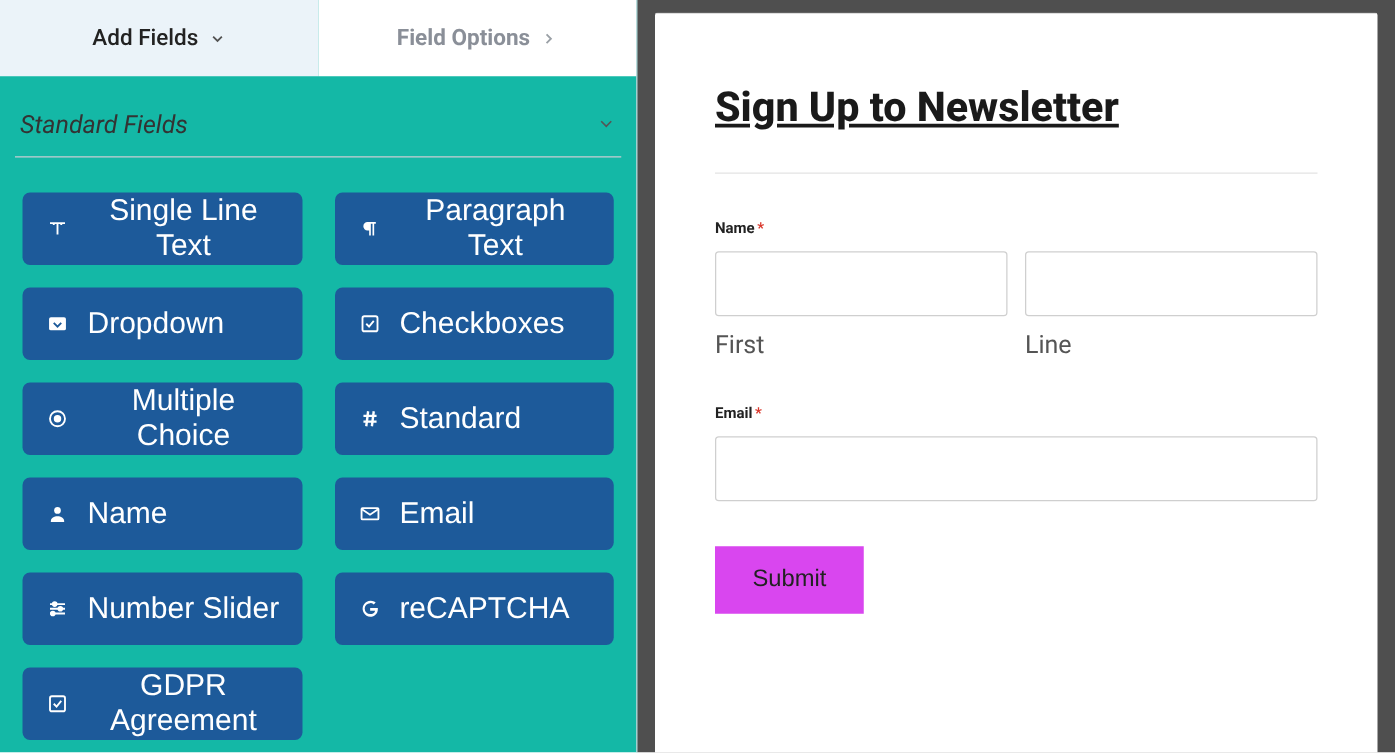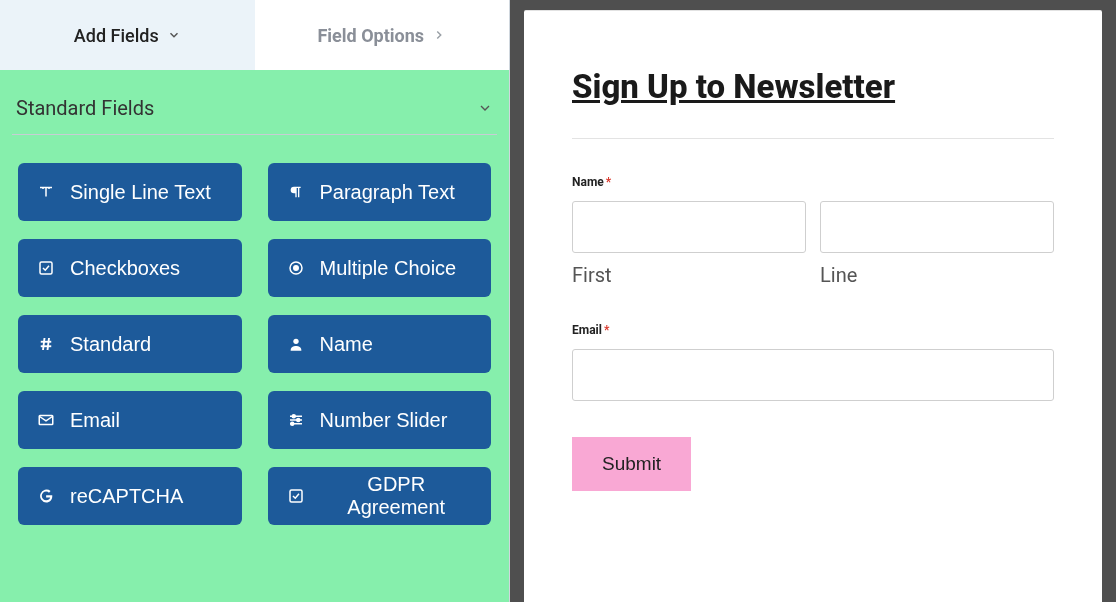--- a/index.html
+++ b/index.html
@@ -7,21 +7,21 @@
       font-family: -apple-system, BlinkMacSystemFont, "Segoe UI", Roboto, Helvetica, Arial, sans-serif;
       width: 1116px;
       height: 602px;
       overflow: hidden;
       display: flex;
       background: #fff;
     }
     .left-panel {
       width: 510px;
       height: 100%;
-      background: #86efac;
+      background: #14b8a6;
       border-right: 1px solid #d0d7de;
       display: flex;
       flex-direction: column;
     }
     .tabs {
       display: flex;
       height: 70px;
     }
     .tab {
       flex: 1;
@@ -47,20 +47,21 @@
     .section {
       padding: 18px 12px 0 12px;
     }
     .section-header {
       display: flex;
       align-items: center;
       justify-content: space-between;
       padding: 8px 4px 14px 4px;
       border-bottom: 1px solid #c7cdd4;
       cursor: pointer;
+      font-style: italic;
     }
     .section-title {
       font-size: 20px;
       color: #333;
       font-weight: 400;
     }
     .fields-grid {
       display: grid;
       grid-template-columns: 1fr 1fr;
       column-gap: 26px;
@@ -69,21 +70,21 @@
     }
     .field-btn {
       background: #1d5a9a;
       color: #fff;
       border: none;
       border-radius: 6px;
       height: 58px;
       display: flex;
       align-items: center;
       padding: 0 18px;
-      font-size: 20px;
+      font-size: 24px;
       font-weight: 500;
       gap: 14px;
       cursor: pointer;
     }
     .field-btn .icon-slot {
       width: 20px;
       height: 20px;
       display: inline-flex;
       align-items: center;
       justify-content: center;
@@ -148,21 +149,21 @@
     }
     .email-input {
       width: 100%;
       height: 52px;
       border: 1px solid #cfcfcf;
       border-radius: 3px;
       font-size: 16px;
       padding: 0 10px;
     }
     .submit-btn {
-      background: #f9a8d4;
+      background: #d946ef;
       border: none;
       font-size: 19px;
       color: #222;
       padding: 16px 30px;
       cursor: pointer;
       font-weight: 400;
     }
     svg { display: block; }
   </style>
 </head>
@@ -214,20 +215,29 @@
 
       <button class="field-btn">
         <span class="icon-slot">
           <svg width="16" height="16" viewBox="0 0 24 24" fill="#fff">
               <path d="M13 4H9a5 5 0 0 0 0 10h2v6h2V6h2v14h2V6h2V4h-8z"></path>
             </svg>
         </span>
         <span>Paragraph Text</span>
       </button>
 
+      <button class="field-btn">
+        <span class="icon-slot">
+          <svg width="18" height="18" viewBox="0 0 24 24" fill="none" stroke="#fff" stroke-width="2">
+              <rect x="3" y="5" width="18" height="14" rx="2" fill="#fff" stroke="none"></rect>
+              <polyline points="8 11 12 15 16 11" stroke="#1d5a9a" fill="none"></polyline>
+            </svg>
+        </span>
+        <span>Dropdown</span>
+      </button>
 
       <button class="field-btn">
         <span class="icon-slot">
           <svg width="18" height="18" viewBox="0 0 24 24" fill="none" stroke="#fff" stroke-width="2">
               <rect x="4" y="4" width="16" height="16" rx="2"></rect>
               <polyline points="8 12 11 15 16 9"></polyline>
             </svg>
         </span>
         <span>Checkboxes</span>
       </button>

